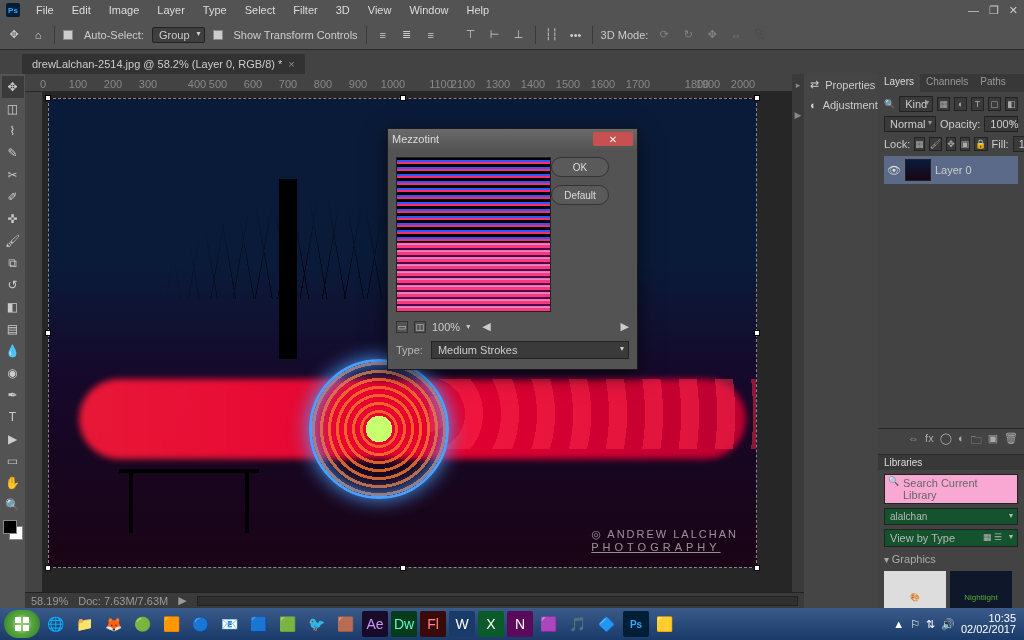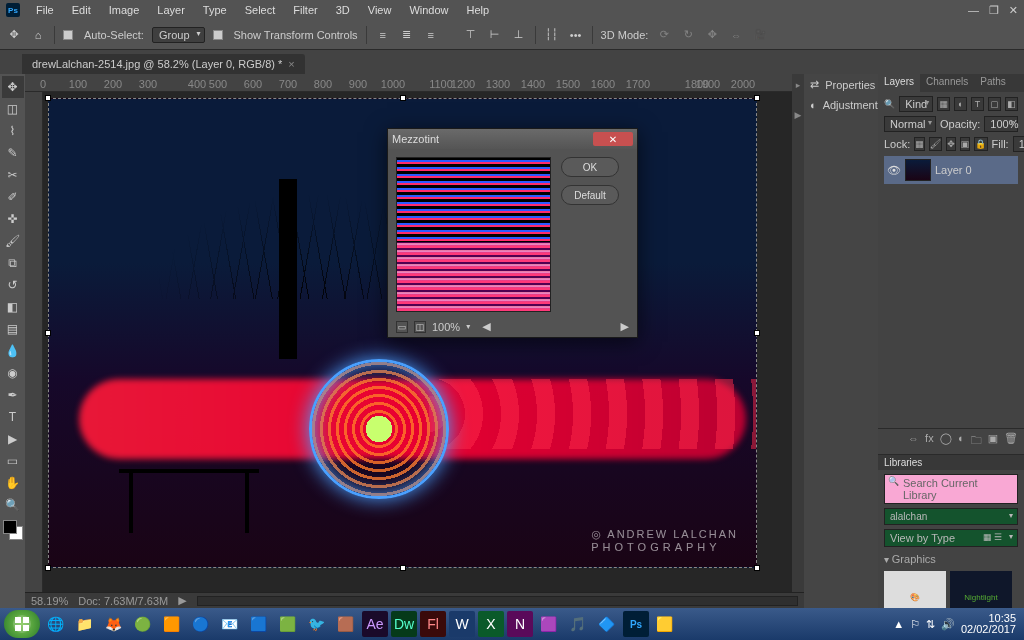--- a/index.html
+++ b/index.html
@@ -43,21 +43,21 @@
 .canvas { position:absolute; top:6px; left:5px; width:709px; height:470px; background:linear-gradient(to bottom,#0a1b3a 0%,#0a1b3a 35%,#16082a 60%,#1a0415 100%); border:1px dashed #888;} 
 .canvas .trunk{position:absolute; top:80px; left:230px; width:18px; height:180px; background:#000;}
 .canvas .branches{position:absolute; top:0; left:40px; width:440px; height:200px; background:repeating-linear-gradient(80deg,#000 0 1px,transparent 1px 18px),repeating-linear-gradient(100deg,#000 0 1px,transparent 1px 22px); opacity:0.9; -webkit-mask:radial-gradient(ellipse 220px 150px at 50% 100%,#000 0%,transparent 70%); mask:radial-gradient(ellipse 220px 150px at 50% 100%,#000 0%,transparent 70%);}
 .canvas .redglow{position:absolute; top:280px; left:30px; right:10px; height:80px; background:linear-gradient(to right,#ff1a3a,#ff0033,#cc0033); filter:blur(3px); opacity:.9; border-radius:40px;}
 .canvas .redglow2{position:absolute; top:280px; left:380px; right:0px; height:70px; background:repeating-radial-gradient(circle at 0 50%,#ff2a4a 0 18px,transparent 18px 36px); opacity:.5;}
 .canvas .orb{position:absolute; top:260px; left:260px; width:140px; height:140px; border-radius:50%; border:3px solid #4aa0ff; background:radial-gradient(circle,#c8ff6e 0 14%,transparent 14%),repeating-radial-gradient(circle,rgba(255,120,40,.8) 0 3px,transparent 3px 8px); box-shadow:0 0 20px #4aa0ff, inset 0 0 20px #4aa0ff;}
 .canvas .bench{position:absolute; top:370px; left:70px; width:140px; height:60px; border-top:4px solid #000; }
 .canvas .bench::before{content:""; position:absolute; left:10px; top:-4px; width:4px; height:64px; background:#000;}
 .canvas .bench::after{content:""; position:absolute; right:10px; top:-4px; width:4px; height:64px; background:#000;}
 .canvas .watermark{position:absolute; bottom:14px; right:18px; color:rgba(255,255,255,.55); font-size:14px; letter-spacing:2px; font-weight:300;}
-.canvas .watermark small{display:block; font-size:11px; letter-spacing:4px;}
+.canvas .watermark small{display:block; font-size:11px; letter-spacing:4px;text-decoration:underline;}
 .canvas .handle{position:absolute; width:6px; height:6px; background:#fff; border:1px solid #000;}
 .canvas .h-tl{top:-4px;left:-4px}.canvas .h-tr{top:-4px;right:-4px}.canvas .h-bl{bottom:-4px;left:-4px}.canvas .h-br{bottom:-4px;right:-4px}
 .canvas .h-tm{top:-4px;left:50%;margin-left:-3px}.canvas .h-bm{bottom:-4px;left:50%;margin-left:-3px}
 .canvas .h-ml{top:50%;left:-4px;margin-top:-3px}.canvas .h-mr{top:50%;right:-4px;margin-top:-3px}
 
 
 .rpanel { position:absolute; top:0; right:0; width:220px; bottom:0; }
 .rpanel .collapsed { position:absolute; top:0; right:146px; width:74px; background:#454545; height:100%;}
 .rpanel .collapsed .islot{display:flex; align-items:center; gap:6px; padding:4px 6px; color:#ccc; font-size:10px;}
 .rpanel .panel-right{position:absolute; top:0; right:0; width:146px; bottom:0; background:#434343; display:flex; flex-direction:column;}
@@ -82,21 +82,21 @@
 .lib-body .ddw::after{content:"▾";position:absolute;right:4px;top:2px;font-size:8px;}
 .lib-grid{display:flex;flex-wrap:wrap;gap:4px;margin-top:6px;}
 .lib-grid .card{width:62px;height:52px;background:#ddd;display:flex;align-items:center;justify-content:center;font-size:8px;color:#333;}
 .lib-grid .card.nl{background:#0f172a;color:#5a3;}
 .lib-grid .card.cam{background:#ccc;}
 
 
 .dialog{position:absolute; top:128px; left:387px; width:251px; background:#535353; border:1px solid #1a1a1a; box-shadow:0 4px 20px rgba(0,0,0,.6);}
 .dialog .titlebar{height:20px;background:linear-gradient(#6a6a6a,#555);display:flex;align-items:center;padding:0 4px;color:#ddd;font-size:11px;}
 .dialog .titlebar .close{margin-left:auto;width:40px;height:14px;background:#c75050;color:#fff;display:flex;align-items:center;justify-content:center;font-size:10px;border-radius:2px;}
-.dialog .content{padding:8px;display:flex;gap:10px;}
+.dialog .content{padding:8px;display:flex;}
 .dialog .preview{width:155px;height:155px;border:1px solid #222;background:#000;position:relative;overflow:hidden;}
 .dialog .preview .noise{position:absolute;inset:0;background:repeating-linear-gradient(0deg,#ff2a6a 0 2px,#2a5aff 2px 4px,#000 4px 7px),repeating-linear-gradient(90deg,rgba(255,255,255,.6) 0 1px,transparent 1px 5px);mix-blend-mode:screen;}
 .dialog .preview .noise2{position:absolute;top:55%;left:0;right:0;bottom:0;background:repeating-linear-gradient(0deg,#ff3a7a 0 3px,#ff88bb 3px 5px,#5a005a 5px 7px);opacity:.9;}
 .dialog .btncol{display:flex;flex-direction:column;gap:8px;}
 .dialog .btn{width:58px;height:20px;border:1px solid #333;border-radius:10px;background:#5a5a5a;color:#ddd;font-size:10px;display:flex;align-items:center;justify-content:center;cursor:pointer;}
 .dialog .zoomrow{display:flex;align-items:center;gap:6px;padding:0 8px 4px;font-size:10px;color:#ccc;}
 .dialog .zoomrow .zb{width:12px;height:12px;border:1px solid #333;display:flex;align-items:center;justify-content:center;font-size:9px;}
 .dialog .typerow{display:flex;align-items:center;gap:8px;padding:4px 8px 10px;font-size:10px;}
 .dialog .typerow .dd{flex:1;background:#3a3a3a;border:1px solid #222;padding:2px 14px 2px 6px;position:relative;color:#ccc;}
 .dialog .typerow .dd::after{content:"▾";position:absolute;right:4px;top:2px;font-size:8px;}
@@ -211,21 +211,21 @@
     <span style="left:88px">200</span>
     <span style="left:123px">300</span>
     <span style="left:172px">400</span>
     <span style="left:193px">500</span>
     <span style="left:228px">600</span>
     <span style="left:263px">700</span>
     <span style="left:298px">800</span>
     <span style="left:333px">900</span>
     <span style="left:368px">1000</span>
     <span style="left:416px">1100</span>
-    <span style="left:438px">1200</span>
+    <span style="left:438px">2100</span>
     <span style="left:473px">1300</span>
     <span style="left:508px">1400</span>
     <span style="left:543px">1500</span>
     <span style="left:578px">1600</span>
     <span style="left:613px">1700</span>
     <span style="left:672px">1800</span>
     <span style="left:683px">1900</span>
     <span style="left:718px">2000</span>
   </div>
   <div class="ruler-v"></div>
@@ -358,20 +358,24 @@
   </div>
   <div class="zoomrow">
     <span class="zb">▭</span>
     <span class="zb">◫</span>
     <span>100%</span>
     <span style="font-size:8px">▾</span>
     <span style="margin-left:6px">◀</span>
     <span style="flex:1"></span>
     <span>▶</span>
   </div>
+  <div class="typerow">
+    <span>Type:</span>
+    <div class="dd">Medium Strokes</div>
+  </div>
 </div>
 
 <div class="statusbar">
   <div class="inner">
     <span>58.19%</span>
     <span>Doc: 7.63M/7.63M</span>
     <span>▶</span>
     <div class="scroll-track"></div>
   </div>
 </div>

